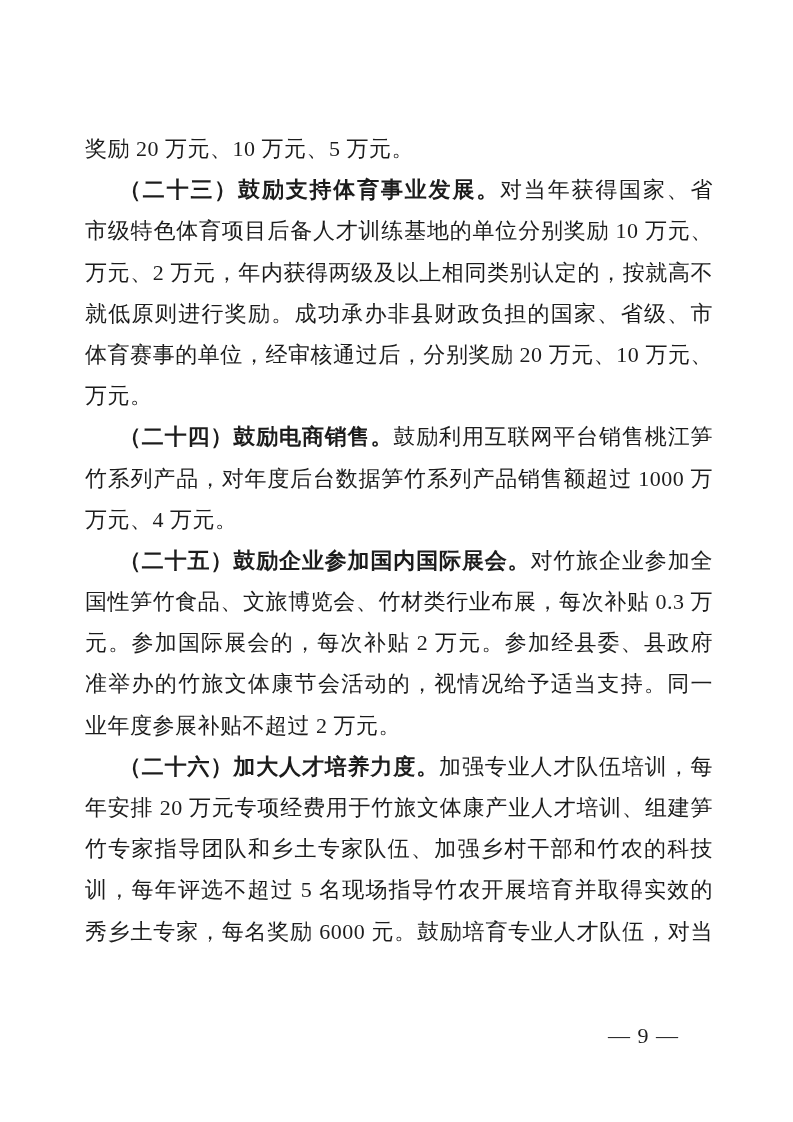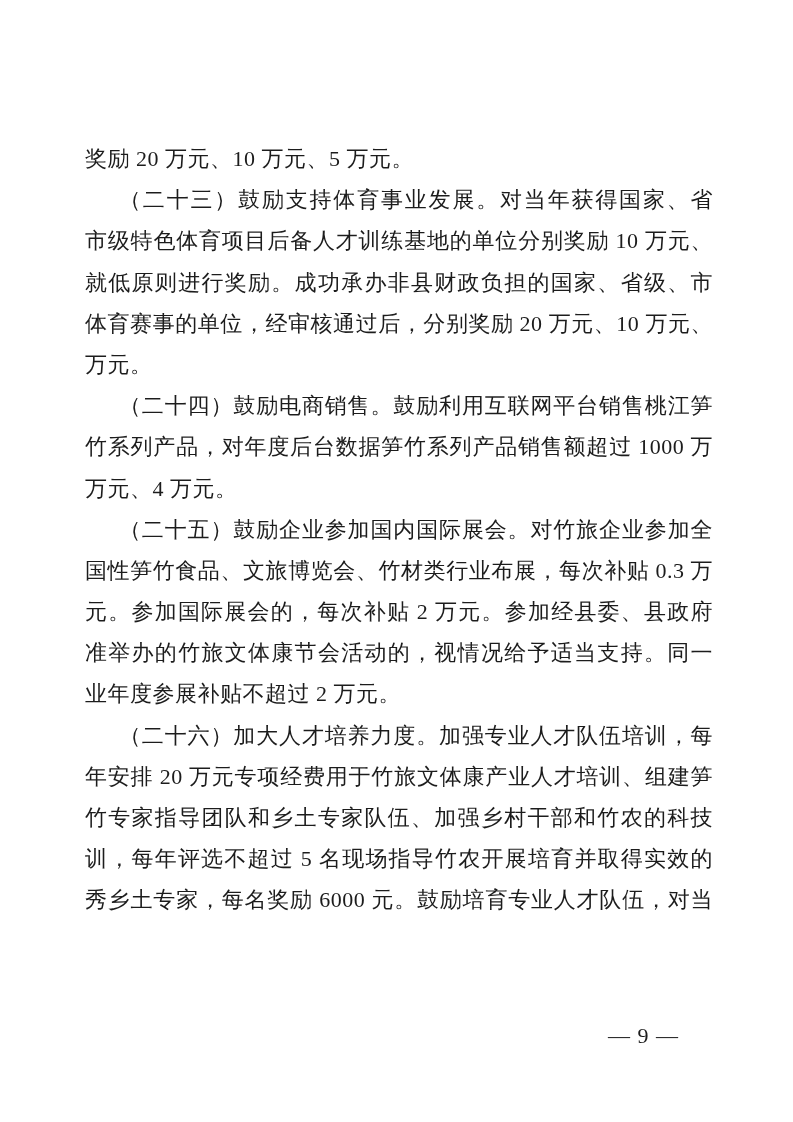--- a/index.html
+++ b/index.html
@@ -12,39 +12,39 @@
     width: 793px;
     height: 1122px;
     background: #ffffff;
     overflow: hidden;
     font-family: "Liberation Serif", "DejaVu Serif", serif;
     color: #1c1c1c;
   }
   .doc-body {
     position: absolute;
     left: 85px;
-    top: 138px;
+    top: 128px;
     width: 628px;
   }
   .text-line {
     height: 41.2px;
     line-height: 41.2px;
     font-size: 22px;
     letter-spacing: 0.5px;
     overflow: hidden;
   }
   .text-line.full {
     text-align: justify;
     text-align-last: justify;
   }
   .text-line.indent {
     text-indent: 34px;
   }
   .lead {
-    font-weight: 400;
+    font-weight: 700;
   }
   .page-number {
     position: absolute;
     left: 85px;
     top: 1020px;
     width: 628px;
     box-sizing: border-box;
     padding-right: 34px;
     text-align: right;
     font-size: 22px;
@@ -53,20 +53,21 @@
   }
 </style>
 </head>
 <body>
 
 <div class="page">
   <div class="doc-body">
       <div class="text-line">奖励 20 万元、10 万元、5 万元。</div>
       <div class="text-line full indent"><span class="lead">（二十三）鼓励支持体育事业发展。</span><span>对当年获得国家、省级、</span></div>
       <div class="text-line full">市级特色体育项目后备人才训练基地的单位分别奖励 10 万元、5</div>
+      <div class="text-line full">万元、2 万元，年内获得两级及以上相同类别认定的，按就高不</div>
       <div class="text-line full">就低原则进行奖励。成功承办非县财政负担的国家、省级、市级</div>
       <div class="text-line full">体育赛事的单位，经审核通过后，分别奖励 20 万元、10 万元、5</div>
       <div class="text-line">万元。</div>
       <div class="text-line full indent"><span class="lead">（二十四）鼓励电商销售。</span><span>鼓励利用互联网平台销售桃江笋</span></div>
       <div class="text-line full">竹系列产品，对年度后台数据笋竹系列产品销售额超过 1000 万</div>
       <div class="text-line">万元、4 万元。</div>
       <div class="text-line full indent"><span class="lead">（二十五）鼓励企业参加国内国际展会。</span><span>对竹旅企业参加全</span></div>
       <div class="text-line full">国性笋竹食品、文旅博览会、竹材类行业布展，每次补贴 0.3 万</div>
       <div class="text-line full">元。参加国际展会的，每次补贴 2 万元。参加经县委、县政府批</div>
       <div class="text-line full">准举办的竹旅文体康节会活动的，视情况给予适当支持。同一企</div>

